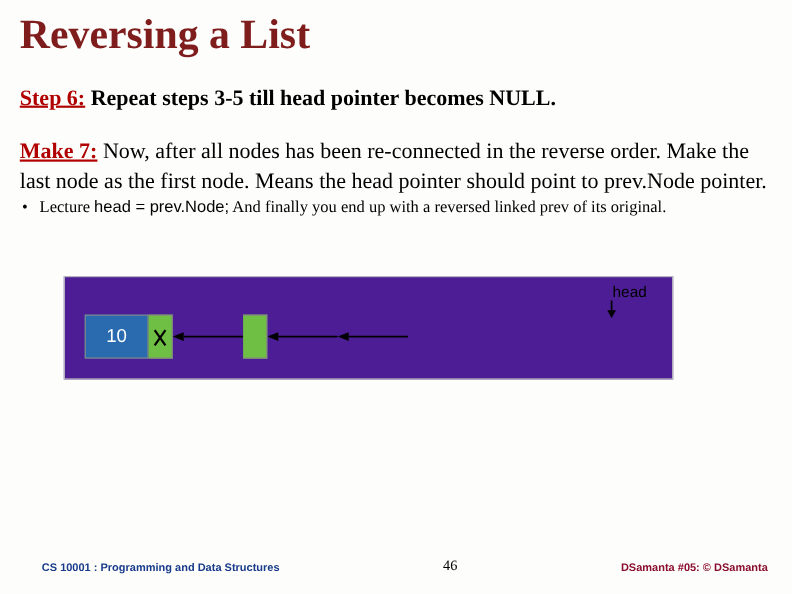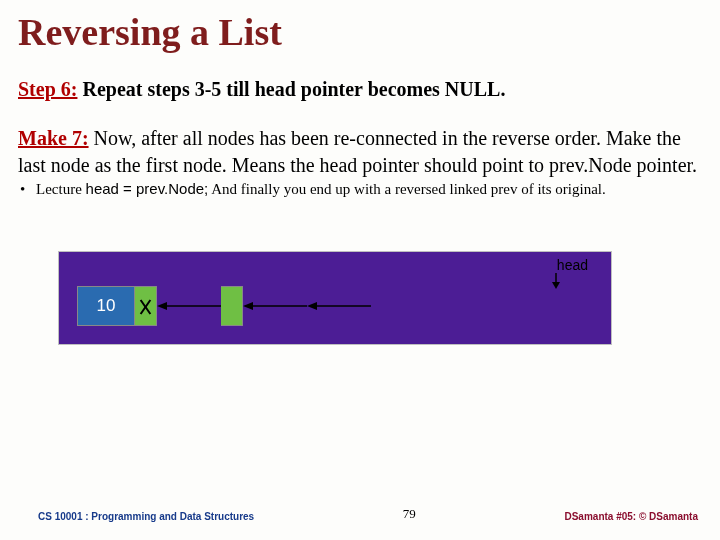--- a/index.html
+++ b/index.html
@@ -188,15 +188,15 @@
           <polygon points="0,6 10,2 10,10" fill="#000"></polygon>
         </svg>
     </div>
 
 
   </div>
 </div>
 
 <div class="footer">
   <span class="left">CS 10001 : Programming and Data Structures</span>
-  <span class="center">79</span>
+  <span class="center">46</span>
   <span class="right">DSamanta #05: © DSamanta</span>
 </div>
 
 </body></html>

